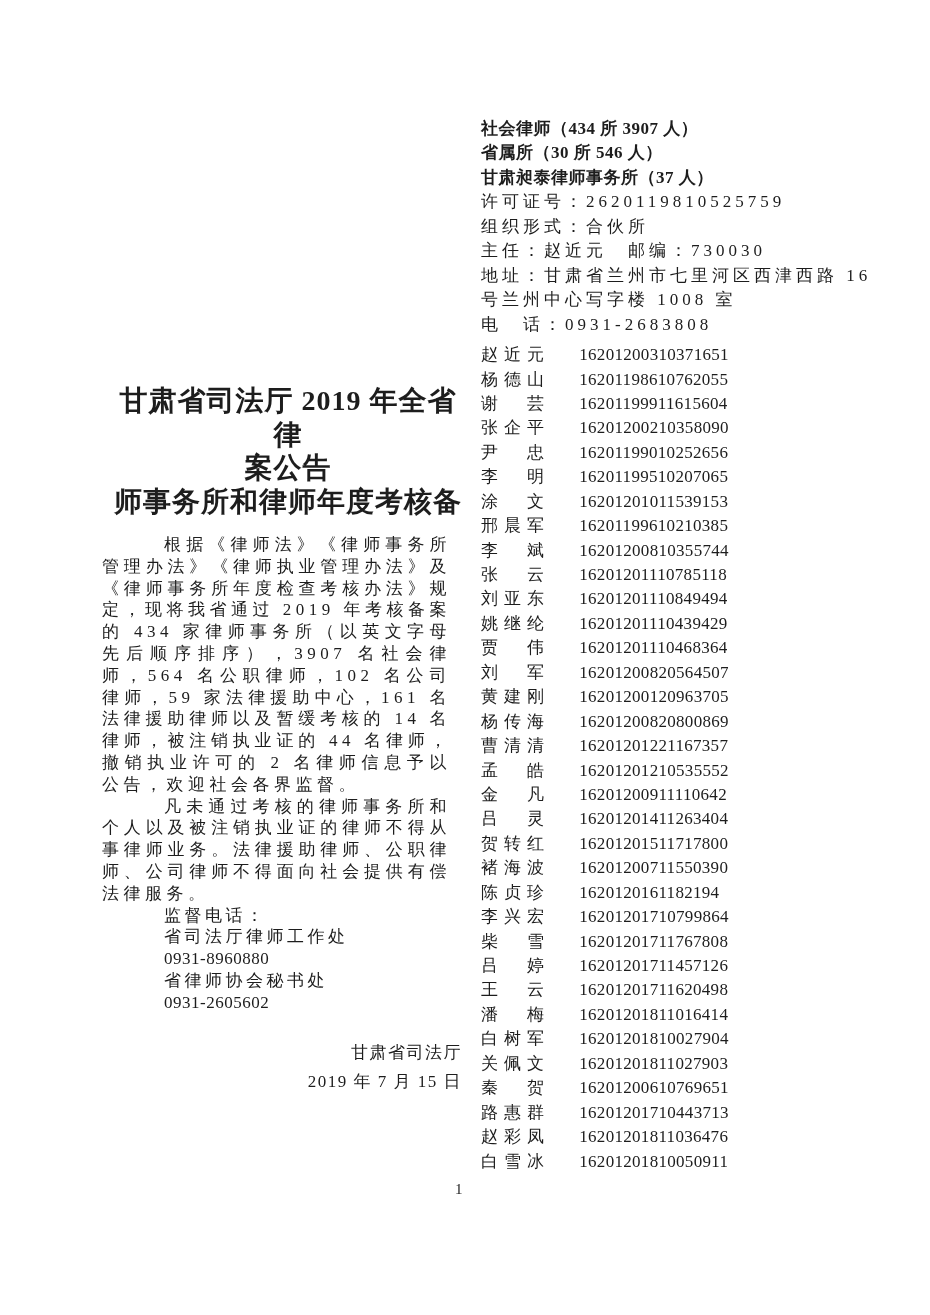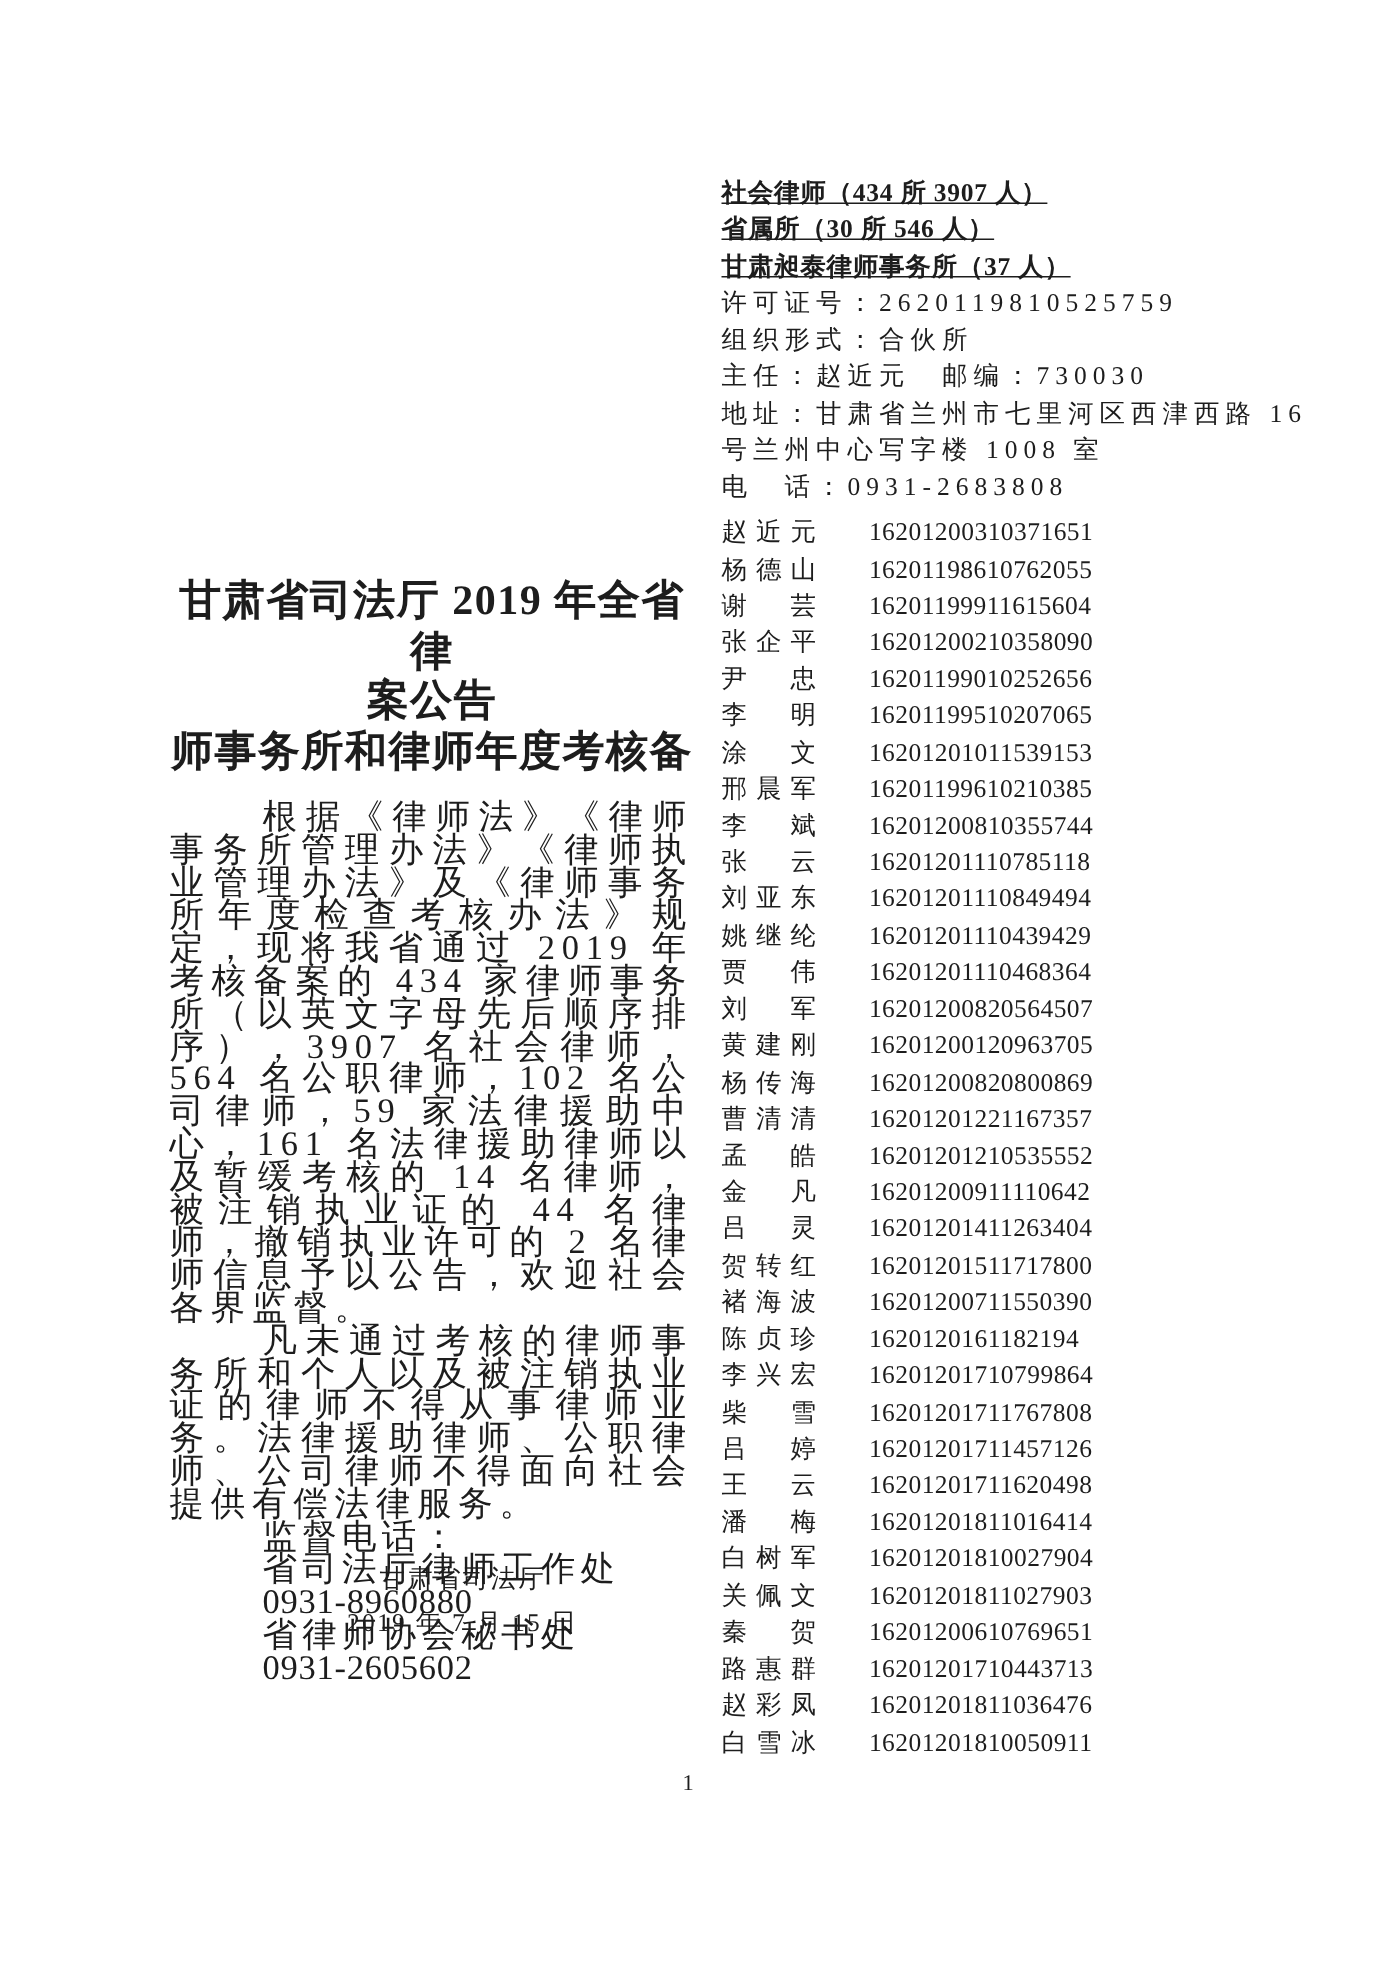--- a/index.html
+++ b/index.html
@@ -9,37 +9,37 @@
     background:#ffffff; color:#1d1d1d; overflow:hidden;
     font-family:"Liberation Serif","DejaVu Serif",serif;
   }
   
   .title {
     position:absolute; left:113px; top:384px; width:350px;
     text-align:center; font-size:28px; font-weight:bold;
     line-height:33.5px; letter-spacing:1px;
   }
   .body-text {
-    position:absolute; left:113px; top:534px; width:349px;
-    font-size:23px; line-height:21.8px;
+    position:absolute; left:102px; top:534px; width:349px;
+    font-size:17px; line-height:21.8px;
   }
   .body-text p { text-align:justify; text-indent:62px; letter-spacing:4.5px; }
   .contact .cjk { padding-left:62px; letter-spacing:3.5px; white-space:nowrap; }
   .contact .num { padding-left:62px; letter-spacing:0.5px; white-space:nowrap; }
   .signature {
     position:absolute; left:113px; top:1038px; width:349px;
-    padding-left:42px; text-align:center;
+    padding-left:42px; text-align:right;
     font-size:17px; line-height:29px; letter-spacing:1.5px;
   }
   
   .right-col {
     position:absolute; left:481px; top:117px; width:412px;
     font-size:17px; line-height:24.45px;
   }
-  .right-col .hdr { font-weight:bold; letter-spacing:0.5px; white-space:nowrap;text-decoration:underline; }
+  .right-col .hdr { font-weight:bold; letter-spacing:0.5px; white-space:nowrap; }
   .right-col .info { letter-spacing:4px; }
   .members { margin-top:6px; }
   .member-row { height:24.45px; line-height:24.45px; white-space:nowrap; }
   .mname {
     display:inline-block; width:63px;
     text-align:justify; text-align-last:justify; letter-spacing:0;
   }
   .mnum { margin-left:31px; letter-spacing:0.3px; }
   
   .page-num { position:absolute; left:455px; top:1181px; font-size:15px; }

